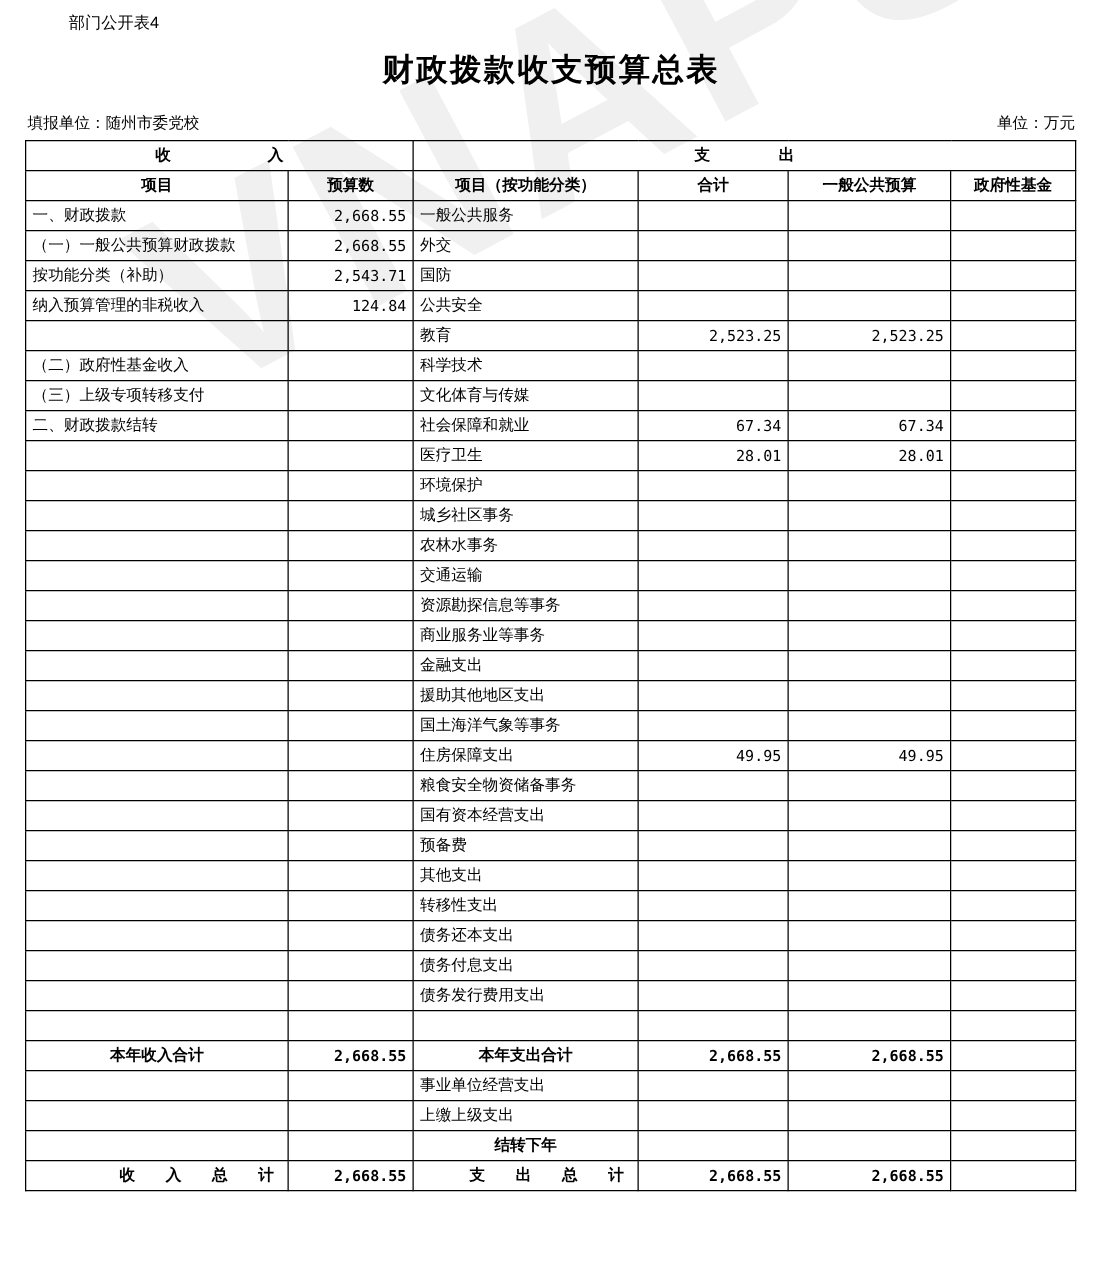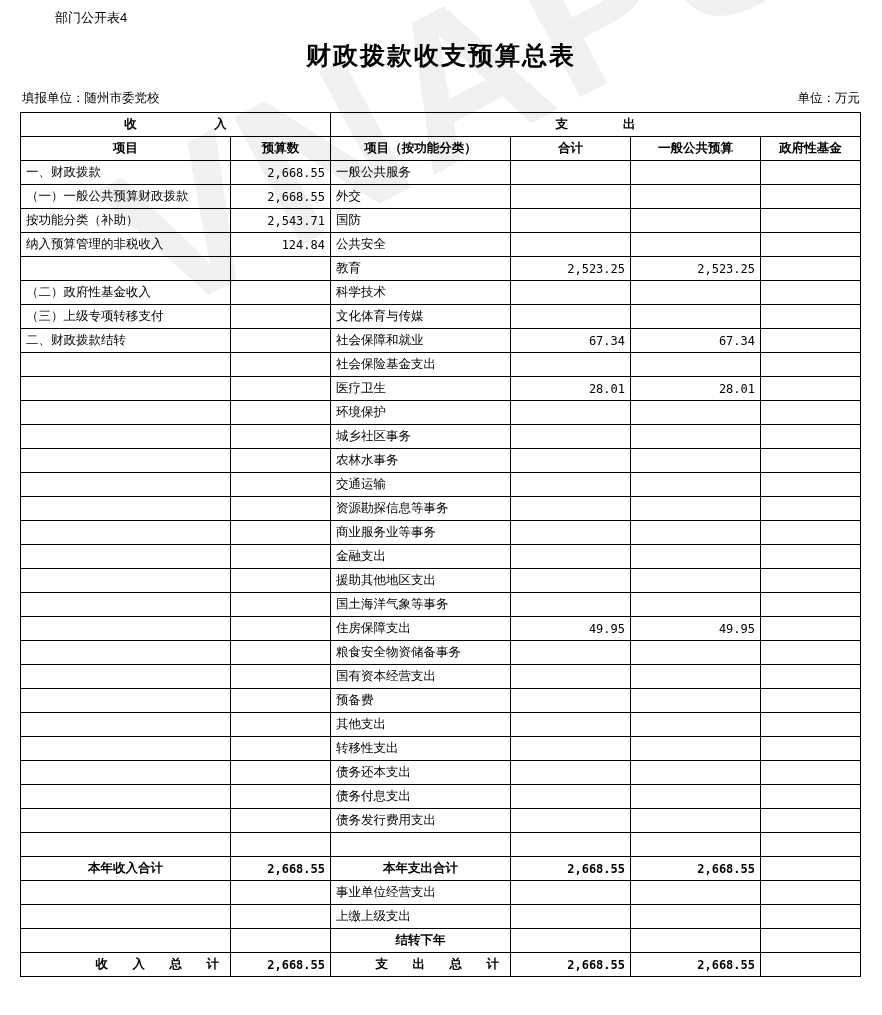--- a/index.html
+++ b/index.html
@@ -207,28 +207,20 @@
             <td class="lvl0">二、财政拨款结转</td>
             <td class="num"></td>
             <td class="">社会保障和就业</td>
             <td class="num">67.34</td>
             <td class="num">67.34</td>
             <td class="num"></td>
           </tr>
           <tr>
             <td class="lvl0"></td>
             <td class="num"></td>
-            <td class="">社会保险基金支出</td>
-            <td class="num"></td>
-            <td class="num"></td>
-            <td class="num"></td>
-          </tr>
-          <tr>
-            <td class="lvl0"></td>
-            <td class="num"></td>
             <td class="">医疗卫生</td>
             <td class="num">28.01</td>
             <td class="num">28.01</td>
             <td class="num"></td>
           </tr>
           <tr>
             <td class="lvl0"></td>
             <td class="num"></td>
             <td class="">环境保护</td>
             <td class="num"></td>

